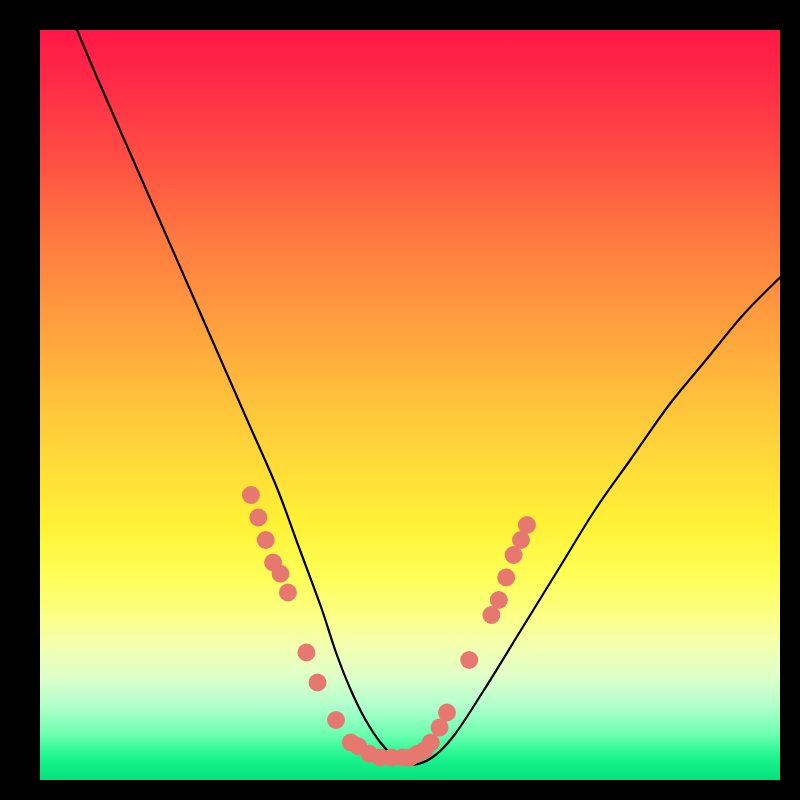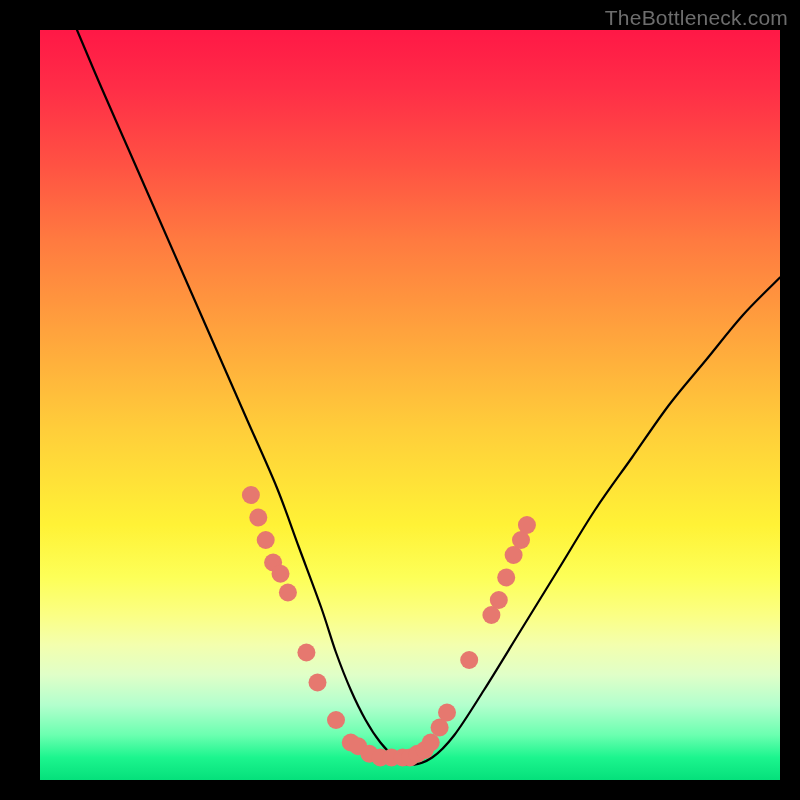--- a/index.html
+++ b/index.html
@@ -59,21 +59,20 @@
     left: 0;
     top: 0;
     width: 740px;
     height: 750px;
   }
 </style>
 </head>
 <body>
 
 <div class="frame">
-  <div class="watermark">TheBottleneck.com</div>
   <div class="plot">
     <svg class="curve" viewBox="0 0 740 750" preserveAspectRatio="none">
       <path id="curve-path" fill="none" stroke-width="2.2" stroke-linecap="round" d="M 37,0 C 40.7,8.75 50.56666666666667,32.5 59.2,52.5 C 67.83333333333334,72.5 78.93333333333334,97.5 88.8,120 C 98.66666666666666,142.5 108.53333333333333,165 118.4,187.5 C 128.26666666666668,210 138.13333333333333,232.5 148,255 C 157.86666666666667,277.5 167.73333333333332,300.00000000000006 177.6,322.50000000000006 C 187.46666666666667,345.00000000000006 197.33333333333334,367.5 207.20000000000002,390 C 217.0666666666667,412.5 228.16666666666669,436.25 236.8,457.5 C 245.43333333333334,478.75 251.6,497.5 259,517.5 C 266.4,537.5 275.0333333333333,560 281.2,577.5 C 287.3666666666667,595 291.06666666666666,608.75 296,622.5 C 300.93333333333334,636.25 305.8666666666667,648.75 310.8,660 C 315.73333333333335,671.25 320.6666666666667,681.25 325.6,690 C 330.53333333333336,698.75 335.4666666666667,706.25 340.40000000000003,712.5 C 345.33333333333337,718.75 350.26666666666665,723.75 355.2,727.5 C 360.1333333333333,731.25 363.8333333333333,735 370,735 C 376.1666666666667,735 384.80000000000007,732.5 392.20000000000005,727.5 C 399.6,722.5 405.7666666666667,716.25 414.40000000000003,705 C 423.03333333333336,693.75 432.9,677.5 444,660 C 455.1,642.5 468.6666666666667,620 481,600 C 493.3333333333333,580 505.6666666666667,560 518,540 C 530.3333333333334,520 542.6666666666666,498.75 555,480 C 567.3333333333334,461.25 579.6666666666666,445 592,427.5 C 604.3333333333334,410 616.6666666666666,391.25 629,375 C 641.3333333333334,358.75 653.6666666666666,344.99999999999994 666,329.99999999999994 C 678.3333333333334,314.99999999999994 690.6666666666666,298.75 703,285 C 715.3333333333334,271.25 733.8333333333334,253.74999999999994 740,247.49999999999994" stroke="#000000"></path>
       <g id="markers">
           <circle cx="210.89999999999998" cy="465" r="9" fill="#e6786f" stroke="#d86358" stroke-width="0"></circle>
           <circle cx="218.29999999999998" cy="487.5" r="9" fill="#e6786f" stroke="#d86358" stroke-width="0"></circle>
           <circle cx="225.7" cy="510" r="9" fill="#e6786f" stroke="#d86358" stroke-width="0"></circle>
           <circle cx="233.1" cy="532.5" r="9" fill="#e6786f" stroke="#d86358" stroke-width="0"></circle>
           <circle cx="240.5" cy="543.75" r="9" fill="#e6786f" stroke="#d86358" stroke-width="0"></circle>
           <circle cx="247.9" cy="562.5" r="9" fill="#e6786f" stroke="#d86358" stroke-width="0"></circle>

